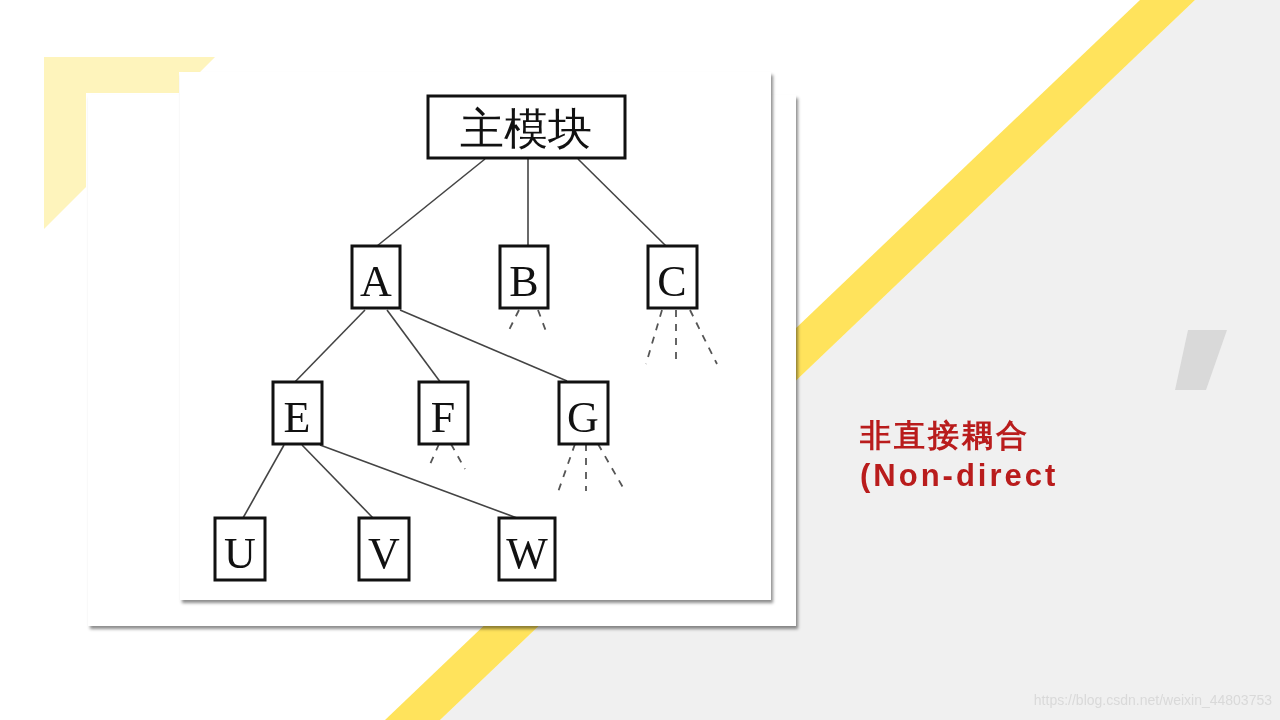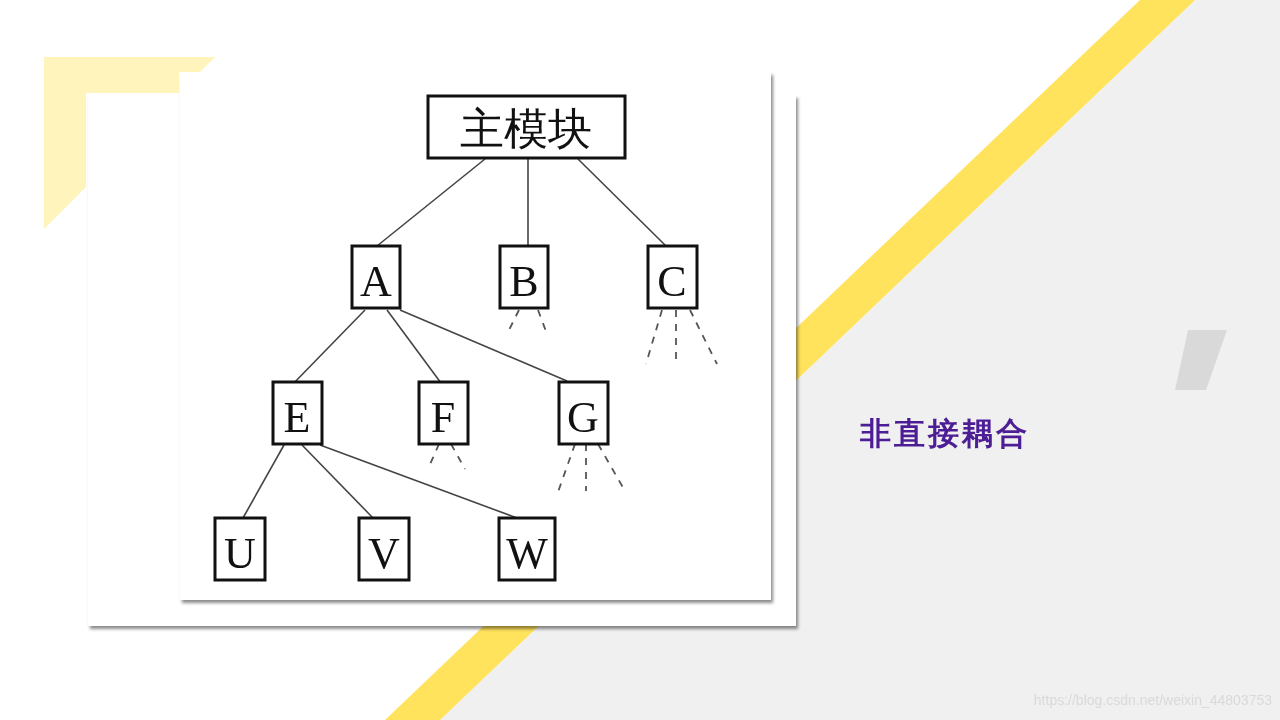--- a/index.html
+++ b/index.html
@@ -11,23 +11,23 @@
   .bg-layer { position: absolute; left: 0; top: 0; width: 1280px; height: 720px; }
   .frame {
     position: absolute; background: #ffffff;
     box-shadow: 2px 3px 3px rgba(0,0,0,0.45);
   }
   .frame-outer { left: 88px; top: 95px; width: 708px; height: 531px; }
   .frame-inner { left: 180px; top: 72px; width: 591px; height: 528px; }
   .diagram { position: absolute; left: 180px; top: 72px; width: 591px; height: 528px; }
   .title {
     position: absolute; left: 860px; top: 416px; width: 300px;
-    font-family: Liberation Mono, monospace;
+    font-family: Liberation Sans, sans-serif;
     font-weight: bold; font-size: 31px; line-height: 40px;
-    letter-spacing: 3px; color: #4c1d95;
+    letter-spacing: 3px; color: #b91c1c;
   }
   .title div { white-space: nowrap; }
   .quote-mark { position: absolute; left: 1175px; top: 328px; width: 55px; height: 64px; }
   .watermark {
     position: absolute; right: 8px; top: 692px;
     font-family: "Liberation Sans", sans-serif;
     font-size: 14px; color: #d9d9d9; letter-spacing: 0px;
   }
   .node-label {
     font-family: "Liberation Serif", "DejaVu Serif", serif;
@@ -119,15 +119,16 @@
     <text class="node-label" x="347" y="496" font-size="44" text-anchor="middle">W</text>
   </g>
 </svg>
 
 <svg class="quote-mark" viewBox="0 0 55 64" width="55" height="64">
   <polygon points="13,2 52,2 31,62 0,62" fill="#d9d9d9"></polygon>
 </svg>
 
 <div class="title">
   <div>非直接耦合</div>
+  <div>(Non-direct</div>
 </div>
 
 <div class="watermark">https://blog.csdn.net/weixin_44803753</div>
 
 </body></html>

